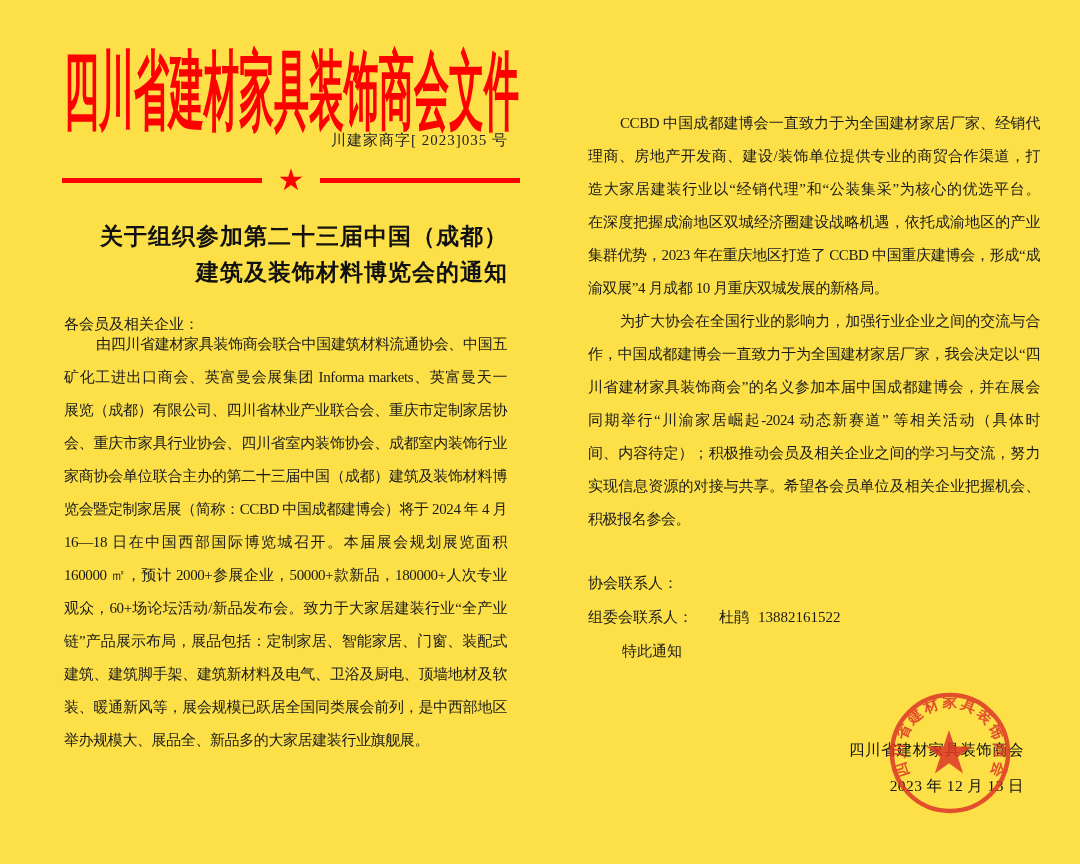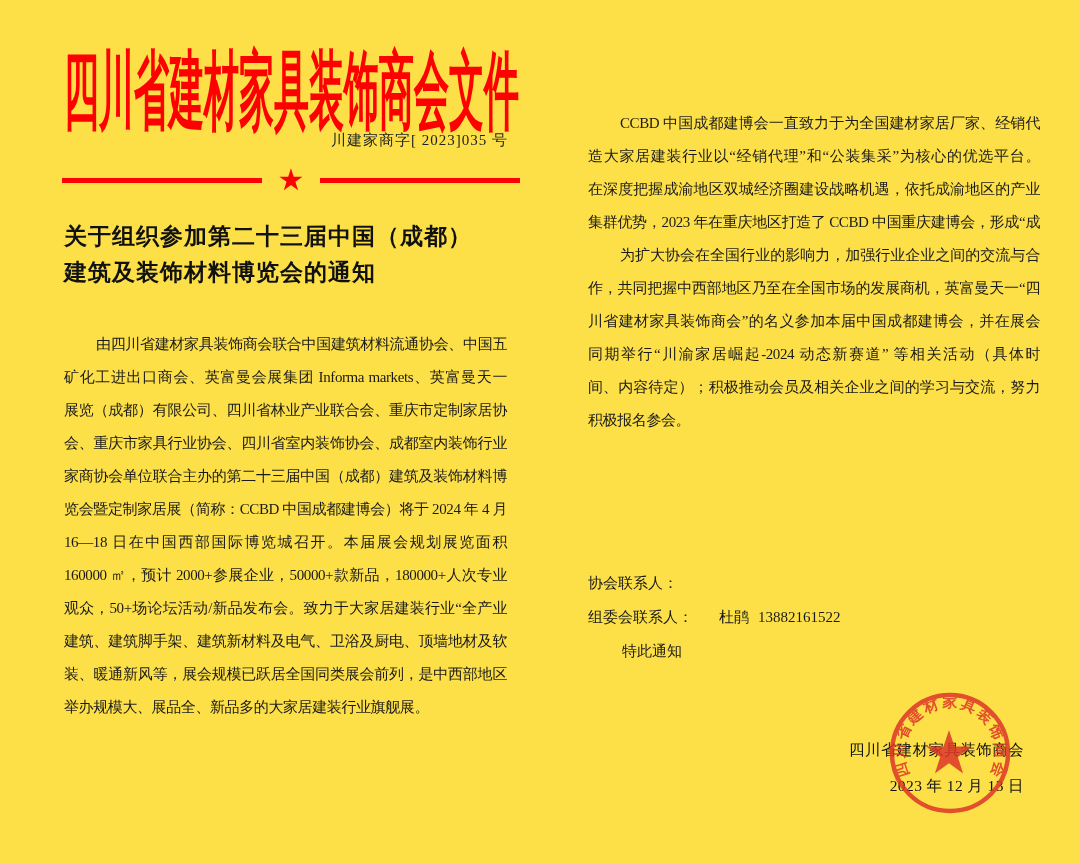--- a/index.html
+++ b/index.html
@@ -38,21 +38,21 @@
     position: absolute; top: 162px; left: -2px; width: 458px; height: 36px;
     display: flex; align-items: center;
   }
   .sep-line { flex: 1; height: 5px; background: #ff0000; }
   .sep-star {
     color: #ff0000; font-size: 30px; line-height: 30px;
     margin: 0 16px; font-family: "DejaVu Sans", sans-serif;
   }
   .notice-title {
     position: absolute; top: 219px; left: 0; width: 444px;
-    text-align: left; font-size: 23px; font-weight: bold;
+    text-align: right; font-size: 23px; font-weight: bold;
     line-height: 36px; letter-spacing: 1px; color: #111;
   }
   .salutation {
     position: absolute; top: 308px; left: 0; width: 444px;
     font-size: 15px; line-height: 33px;
   }
 
   
   .body-text { position: absolute; left: 0; width: 100%; }
   .body-left  { top: 328px; width: 443px; }
@@ -111,49 +111,54 @@
       <div class="sep-line"></div>
       <div class="sep-star">★</div>
       <div class="sep-line"></div>
     </div>
 
     <div class="notice-title">
       <div>关于组织参加第二十三届中国（成都）</div>
       <div>建筑及装饰材料博览会的通知</div>
     </div>
 
+    <div class="salutation">各会员及相关企业：</div>
 
     <div class="body-text body-left">
         <div class="line first">由四川省建材家具装饰商会联合中国建筑材料流通协会、中国五</div>
         <div class="line">矿化工进出口商会、英富曼会展集团 Informa markets、英富曼天一</div>
         <div class="line">展览（成都）有限公司、四川省林业产业联合会、重庆市定制家居协</div>
         <div class="line">会、重庆市家具行业协会、四川省室内装饰协会、成都室内装饰行业</div>
         <div class="line">家商协会单位联合主办的第二十三届中国（成都）建筑及装饰材料博</div>
         <div class="line">览会暨定制家居展（简称：CCBD 中国成都建博会）将于 2024 年 4 月</div>
         <div class="line">16—18 日在中国西部国际博览城召开。本届展会规划展览面积</div>
         <div class="line">160000 ㎡，预计 2000+参展企业，50000+款新品，180000+人次专业</div>
-        <div class="line">观众，50+场论坛活动/新品发布会。致力于大家居建装行业“全产业</div>
+        <div class="line">观众，60+场论坛活动/新品发布会。致力于大家居建装行业“全产业</div>
+        <div class="line">链”产品展示布局，展品包括：定制家居、智能家居、门窗、装配式</div>
         <div class="line">建筑、建筑脚手架、建筑新材料及电气、卫浴及厨电、顶墙地材及软</div>
         <div class="line">装、暖通新风等，展会规模已跃居全国同类展会前列，是中西部地区</div>
         <div class="line last">举办规模大、展品全、新品多的大家居建装行业旗舰展。</div>
       </div>
   </div>
 
   <div class="col col-right">
 
     <div class="body-text body-right">
         <div class="line first">CCBD 中国成都建博会一直致力于为全国建材家居厂家、经销代</div>
+        <div class="line">理商、房地产开发商、建设/装饰单位提供专业的商贸合作渠道，打</div>
         <div class="line">造大家居建装行业以“经销代理”和“公装集采”为核心的优选平台。</div>
         <div class="line">在深度把握成渝地区双城经济圈建设战略机遇，依托成渝地区的产业</div>
         <div class="line">集群优势，2023 年在重庆地区打造了 CCBD 中国重庆建博会，形成“成</div>
+        <div class="line last">渝双展”4 月成都 10 月重庆双城发展的新格局。</div>
         <div class="line first">为扩大协会在全国行业的影响力，加强行业企业之间的交流与合</div>
-        <div class="line">作，共同把握中西部地区乃至在全国市场的发展商机，英富曼天一“四</div>
+        <div class="line">作，中国成都建博会一直致力于为全国建材家居厂家，我会决定以“四</div>
         <div class="line">川省建材家具装饰商会”的名义参加本届中国成都建博会，并在展会</div>
         <div class="line">同期举行“川渝家居崛起-2024 动态新赛道” 等相关活动（具体时</div>
         <div class="line">间、内容待定）；积极推动会员及相关企业之间的学习与交流，努力</div>
+        <div class="line">实现信息资源的对接与共享。希望各会员单位及相关企业把握机会、</div>
         <div class="line last">积极报名参会。</div>
       </div>
 
     <div class="contact">
       <div class="contact-line">协会联系人：</div>
       <div class="contact-line">
         <span>组委会联系人：</span><span class="contact-name">杜鹃</span><span class="contact-phone">13882161522</span>
       </div>
       <div class="contact-line notice-line">特此通知</div>
     </div>

